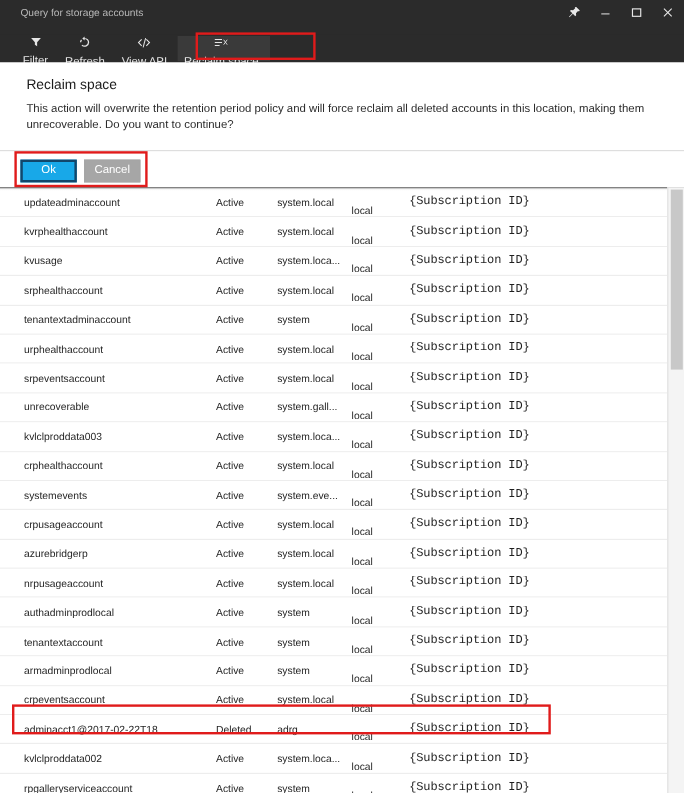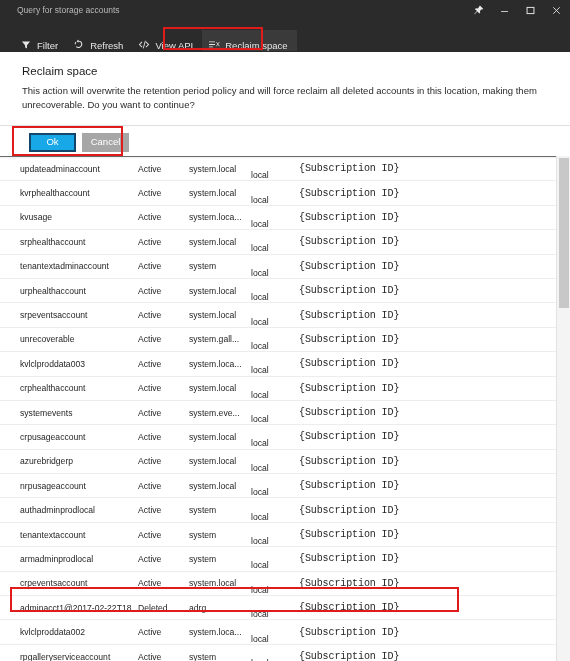--- a/index.html
+++ b/index.html
@@ -59,29 +59,30 @@
     left: 0; top: 29px;
     width: 570px; height: 23px;
     background: #2b2b2b;
     display: flex;
     align-items: center;
     padding-left: 14px;
     gap: 0px;
   }
   .cmd {
     display: flex;
-    align-items: flex-end;
+    align-items: center;
     gap: 5px;
     height: 21px;
     padding: 0 9px 0 5px;
     color: #e6e6e6;
     font-size: 9.5px;
     white-space: nowrap;
     cursor: pointer;
     position: relative;
+    flex-direction: column;
   }
   .cmd .ci { display:flex; align-items:center; justify-content:center; width:13px; height:13px; color:#e6e6e6; }
   .cmd .ci svg { display:block; }
   .cmd.active { background: #3a3a3a; }
 
   
   .redbox {
     position: absolute;
     border: 2px solid #e01b1b;
     pointer-events: none;
@@ -112,21 +113,21 @@
     max-width: 520px;
   }
   .dlg-sep {
     margin-top: 13px;
     border-top: 1px solid #dedede;
   }
   .dlg-actions {
     height: 32px;
     display: flex;
     align-items: center;
-    padding-left: 29px;
+    padding-left: 17px;
     gap: 6px;
   }
   .btn {
     font-size: 9.5px;
     height: 19px;
     min-width: 47px;
     display: flex; align-items: center; justify-content: center;
     cursor: pointer;
     line-height: 1;
   }
@@ -155,21 +156,21 @@
   .tbl { width: 556px; }
   .trow {
     display: flex;
     align-items: center;
     height: 24.4px;
     border-bottom: 1px solid #ededed;
     padding-left: 20px;
     background: #ffffff;
   }
   .c-name   { width: 118px; }
-  .c-status { width: 51px; }
+  .c-status { width: 51px; margin-left: 42px; }
   .c-third  { width: 62px; }
   .c-fourth { width: 48px; margin-top: 13px; }
   .c-sub    { width: 170px; }
   .cell {
     font-size: 8.6px;
     color: #1f1f1f;
     white-space: nowrap;
     overflow: hidden;
     text-overflow: clip;
   }

